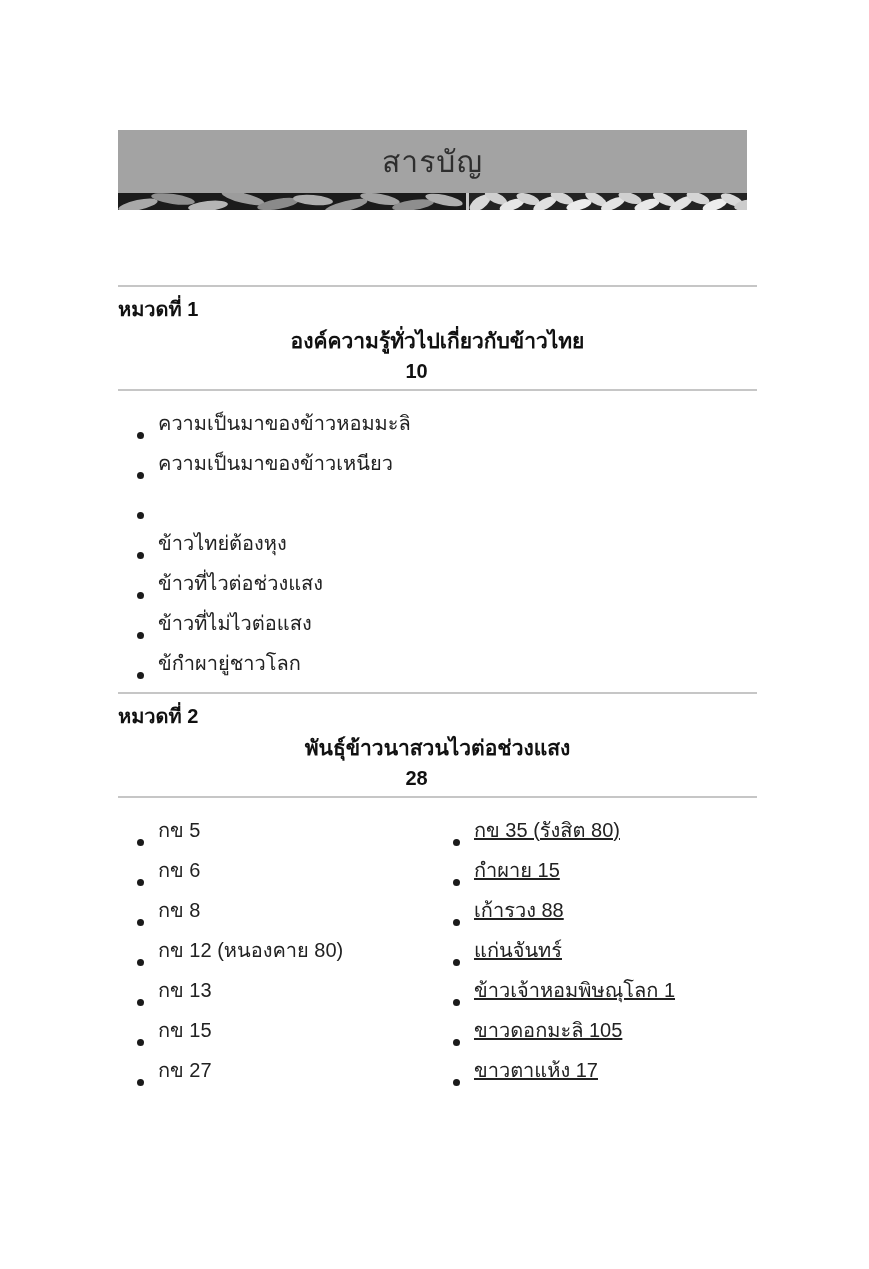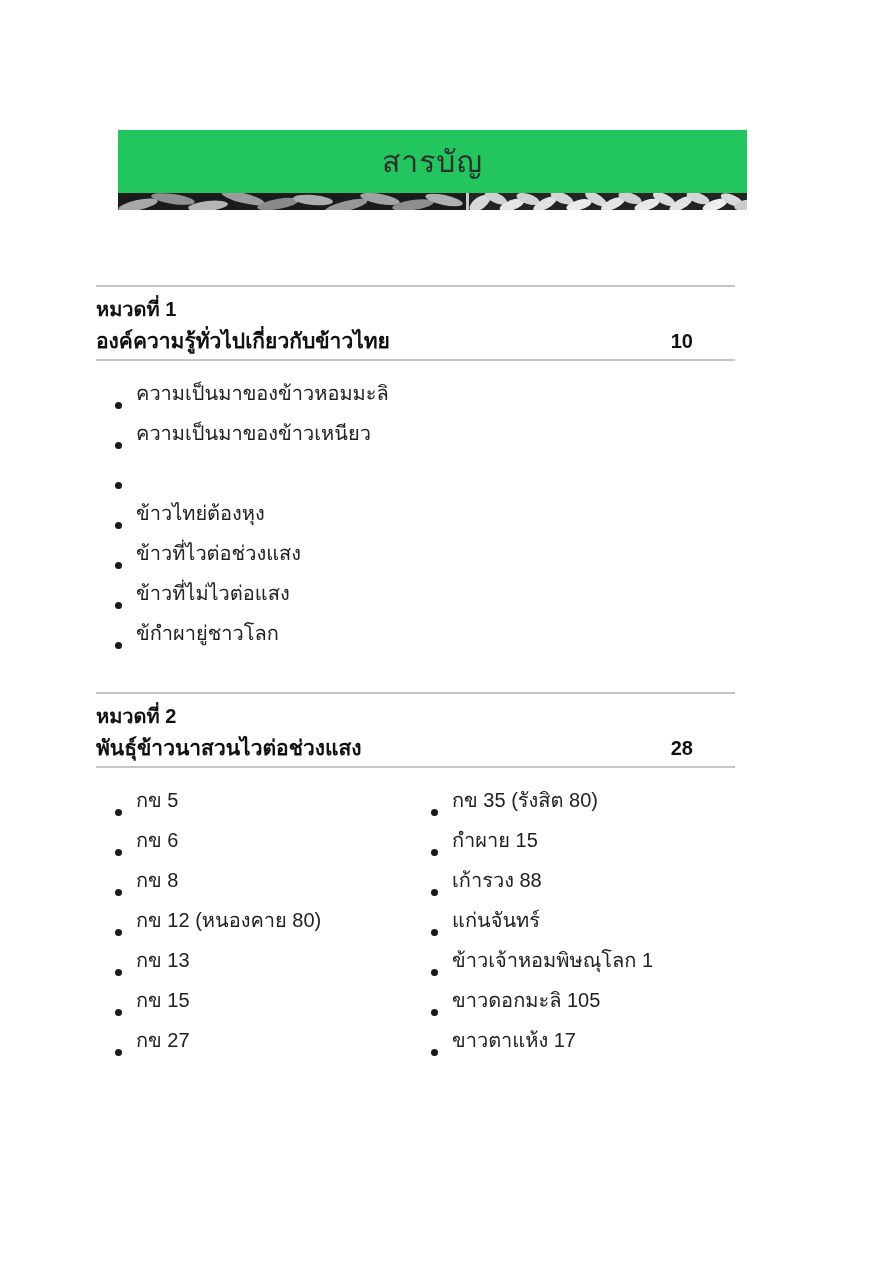--- a/index.html
+++ b/index.html
@@ -9,49 +9,49 @@
     font-family:"Liberation Sans","DejaVu Sans",sans-serif;
     color:#222222;
     position:relative;
     overflow:hidden;
   }
   .page { position:absolute; inset:0; background:#ffffff; }
 
   
   .banner { position:absolute; left:118px; top:130px; width:629px; height:80px; }
   .banner-gray {
-    height:63px; background:#22c55e;
+    height:63px; background:#a3a3a3;
     display:flex; align-items:center; justify-content:center;
   }
   .banner-title { font-size:30px; color:#2e2e2e; letter-spacing:1px; }
   .rice-strip { display:block; width:629px; height:17px; }
 
   
-  .section { position:absolute; left:96px; width:639px; }
+  .section { position:absolute; left:118px; width:639px; }
   .section-1 { top:285px; }
   .section-2 { top:692px; }
   .rule { height:2px; background:#c6c6c6; }
   .sec-label { margin-top:7px; line-height:30px; font-size:20px; font-weight:bold; color:#111111; }
   .sec-titlerow {
     margin-top:2px; margin-bottom:3px; line-height:30px;
     display:flex; justify-content:space-between; align-items:center;
-    font-weight:bold; color:#111111;
+    font-weight:bold; color:#111111;flex-direction:column;
   }
   .sec-title { font-size:21px; }
   .sec-page { font-size:20px; margin-right:42px; }
 
   
   .toc-list { list-style:none; margin:8px 0 0 19px; }
   .toc-list li { display:flex; align-items:flex-end; height:40px; font-size:20px; color:#222222; }
   .bullet { width:7px; height:7px; border-radius:50%; background:#1a1a1a; margin-right:14px; flex:0 0 auto; }
 
   
   .cols { display:flex; }
   .col-left { width:316px; flex:0 0 auto; }
-  .col-right { flex:1 1 auto; }
+  .col-right { flex:1 1 auto;text-decoration:underline; }
 </style>
 </head>
 <body>
 
 <div class="page">
 
   <div class="banner">
     <div class="banner-gray">
       <div class="banner-title">สารบัญ</div>
     </div>

